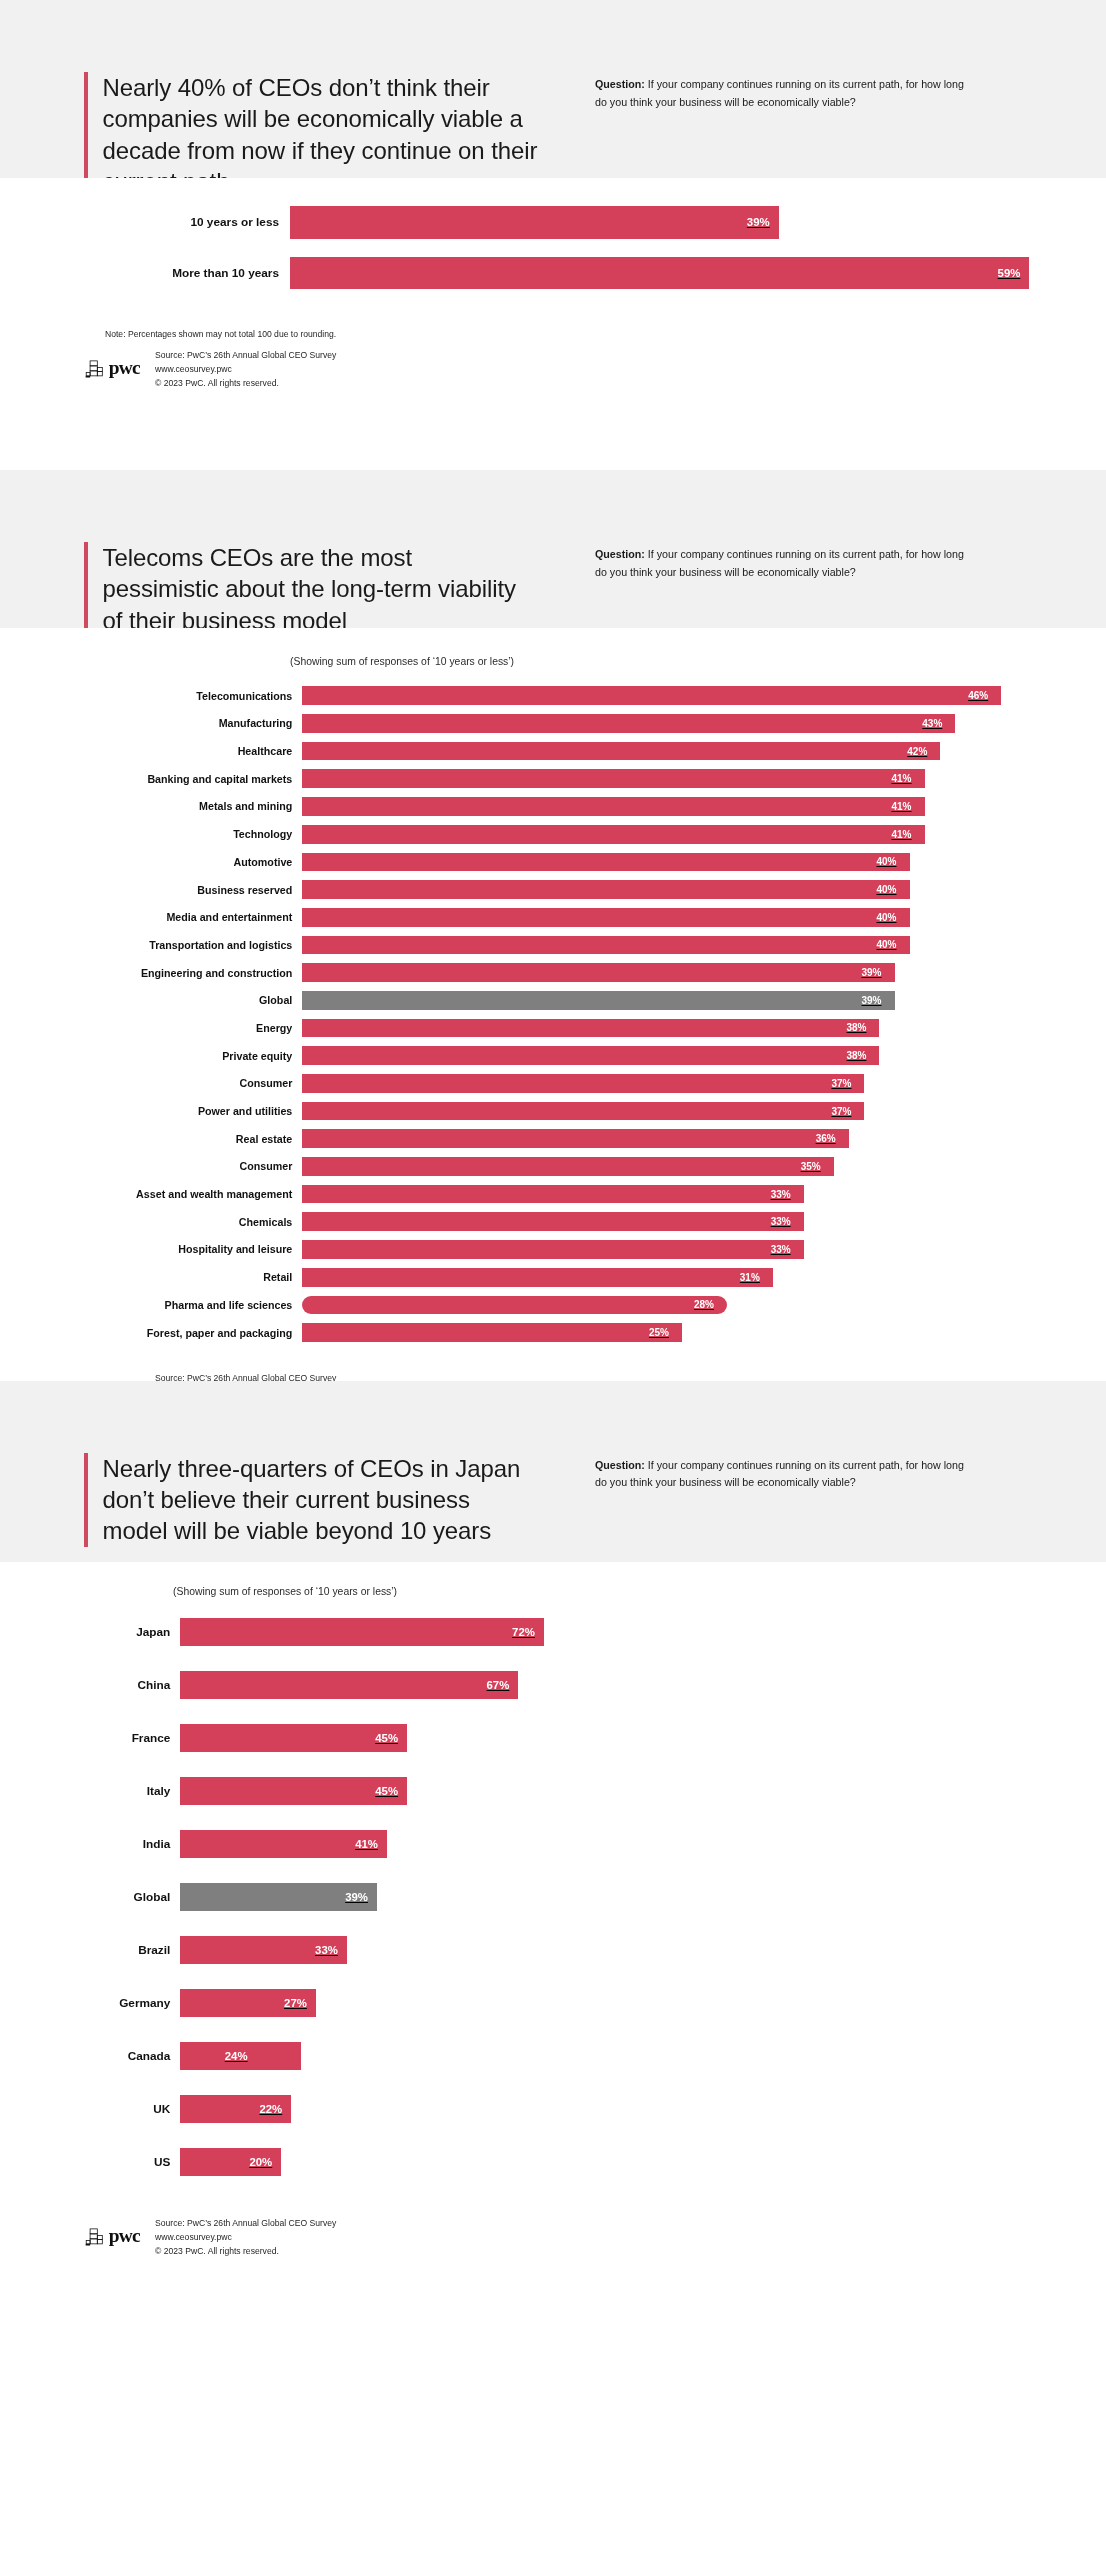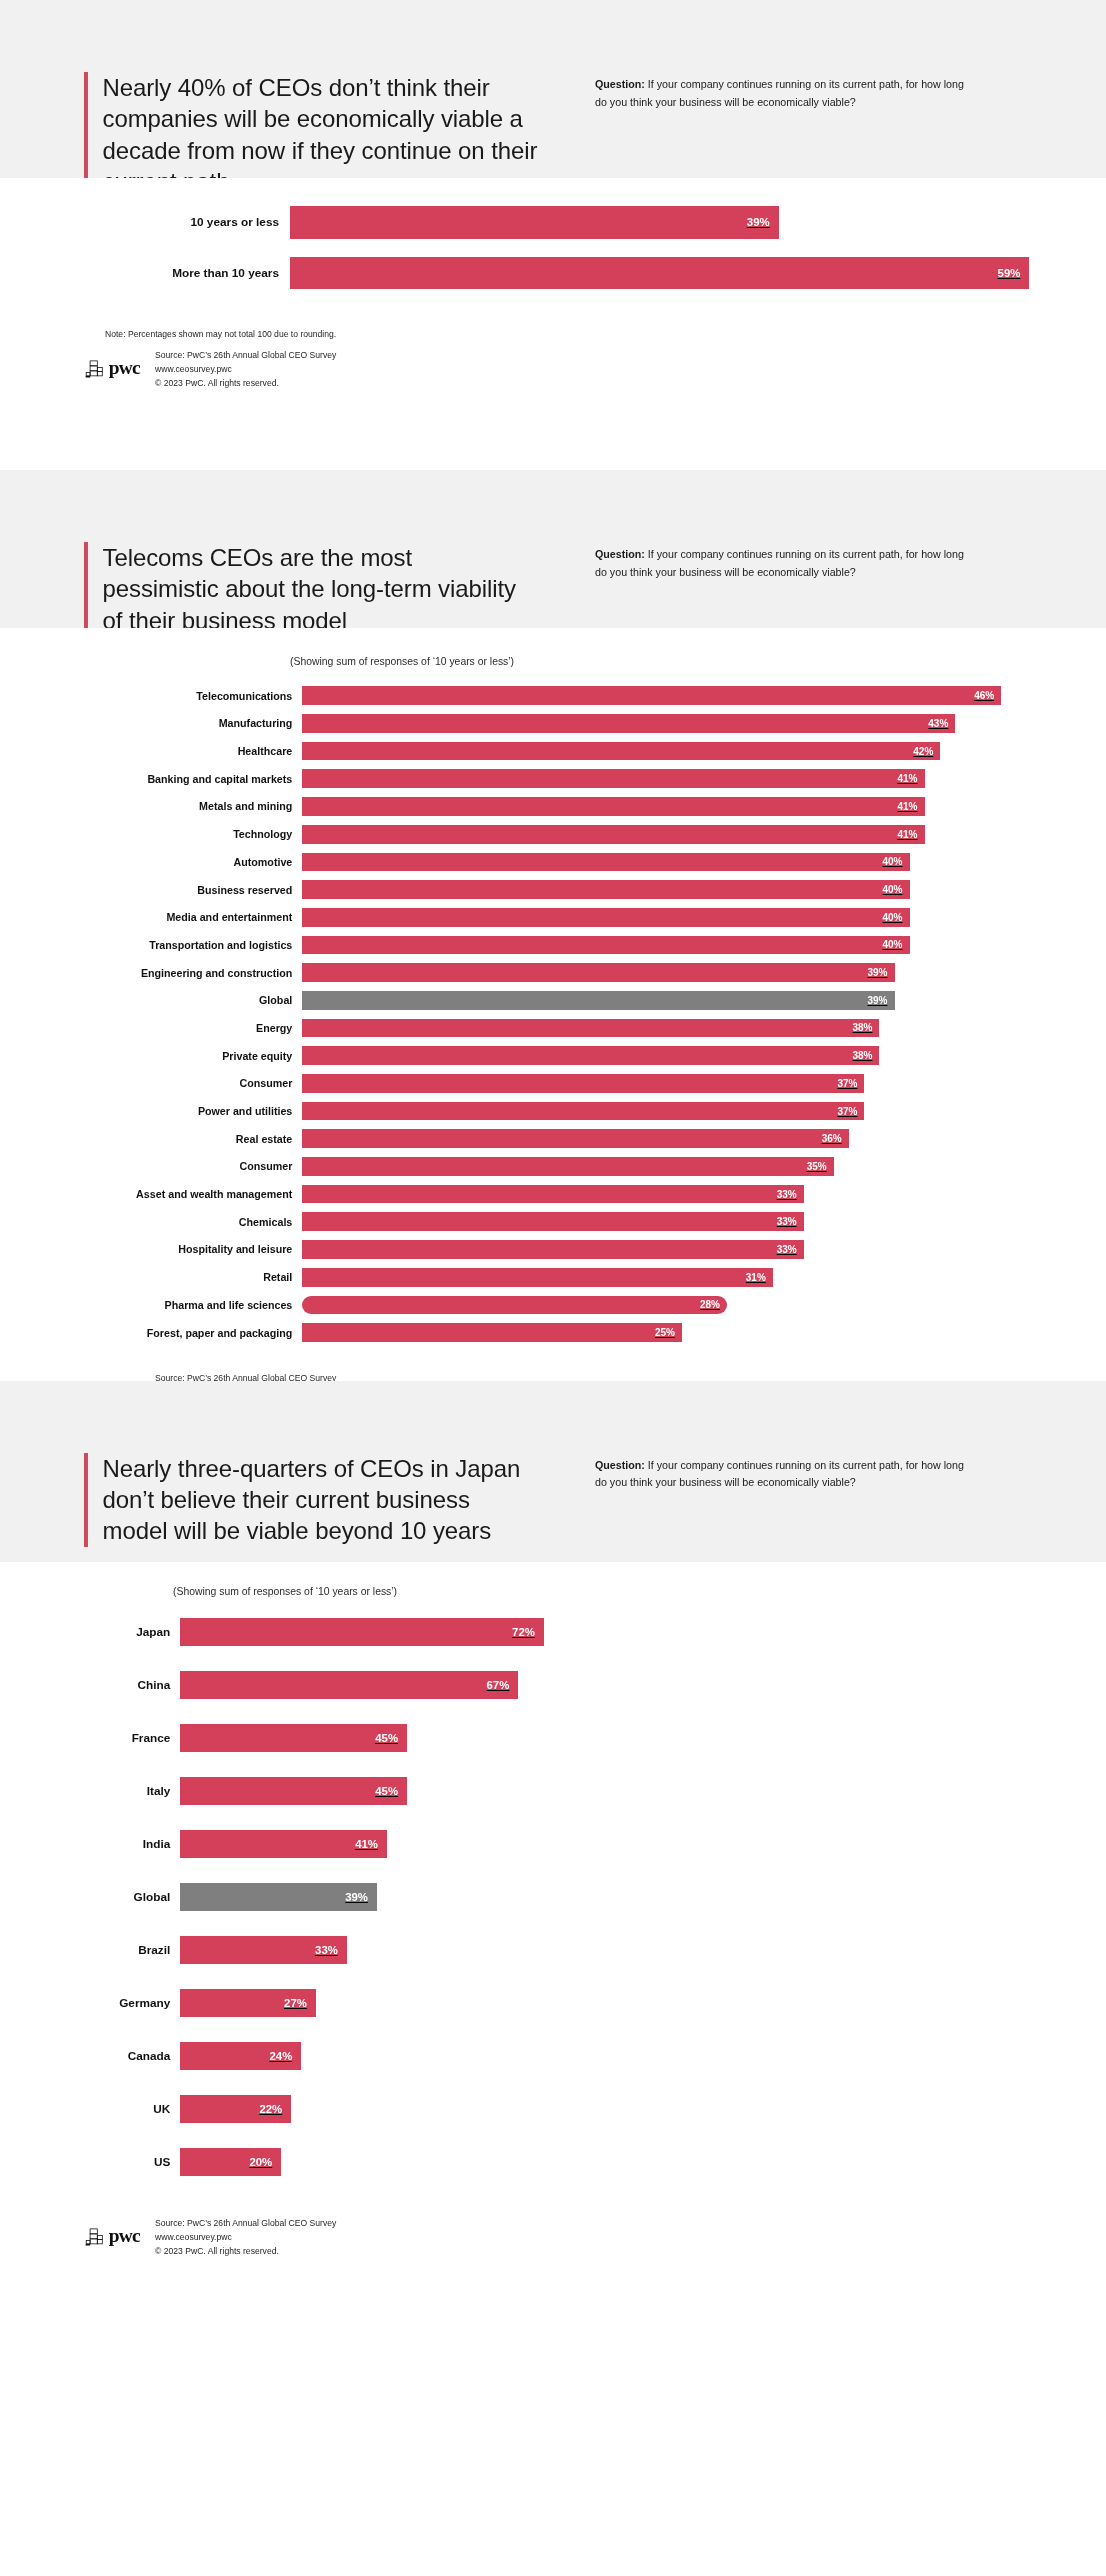--- a/index.html
+++ b/index.html
@@ -116,21 +116,21 @@
   
   .c1 .row { height: 32.5px; margin-bottom: 18px; }
   .c1 .row-label { width: 209px; font-size: 11.8px; padding-right: 11px; }
   .c1 .bar-value { font-size: 11.4px; }
   .c1-wrap { padding-top: 28px; padding-left: 69px; padding-right: 14px; margin-left: 12px; }
 
   
   .c2-wrap { padding-left: 69px; padding-right: 14px; }
   .c2 .row { height: 18.7px; margin-bottom: 9px; }
   .c2 .row-label { width: 233px; font-size: 10.7px; padding-right: 9.7px; }
-  .c2 .bar-value { font-size: 10px; padding-right: 7px; }
+  .c2 .bar-value { font-size: 10px; padding-right: 13px; }
 
   
   .c3-wrap { padding-left: 69px; padding-right: 14px; }
   .c3 .row { height: 28px; margin-bottom: 25px; }
   .c3 .row-label { width: 111px; font-size: 11.8px; padding-right: 9.7px; }
   .c3 .bar-value { font-size: 11.4px; padding-right: 9px; }
 
   
   .footer {
     display: flex;
@@ -594,21 +594,21 @@
         <div class="bar-track">
           <div class="bar" style="width:14.9%;">
             <span class="bar-value">27%</span>
           </div>
         </div>
       </div>
 
       <div class="row">
         <div class="row-label">Canada</div>
         <div class="bar-track">
-          <div class="bar" style="width:13.3%;">
+          <div class="bar" style="width:13.3%;justify-content:center;">
             <span class="bar-value">24%</span>
           </div>
         </div>
       </div>
 
       <div class="row">
         <div class="row-label">UK</div>
         <div class="bar-track">
           <div class="bar" style="width:12.2%;">
             <span class="bar-value">22%</span>

